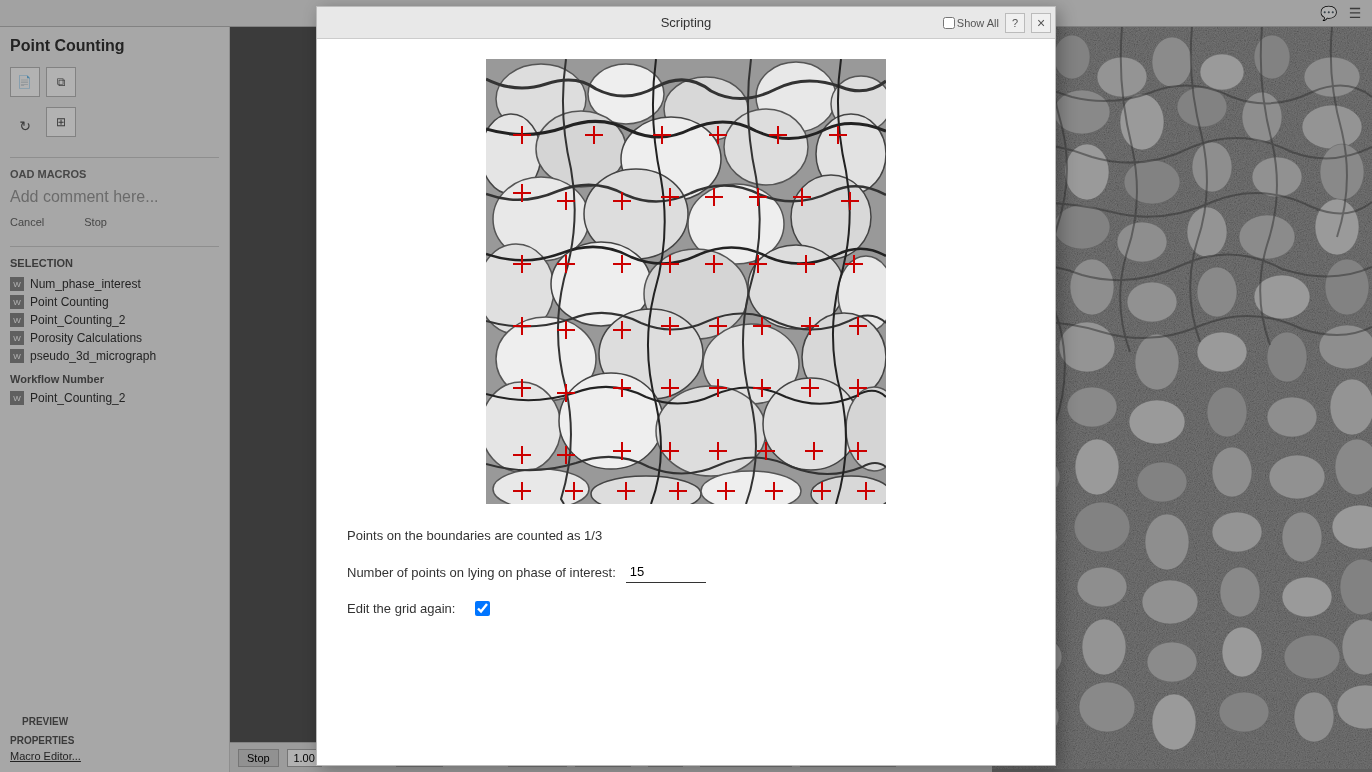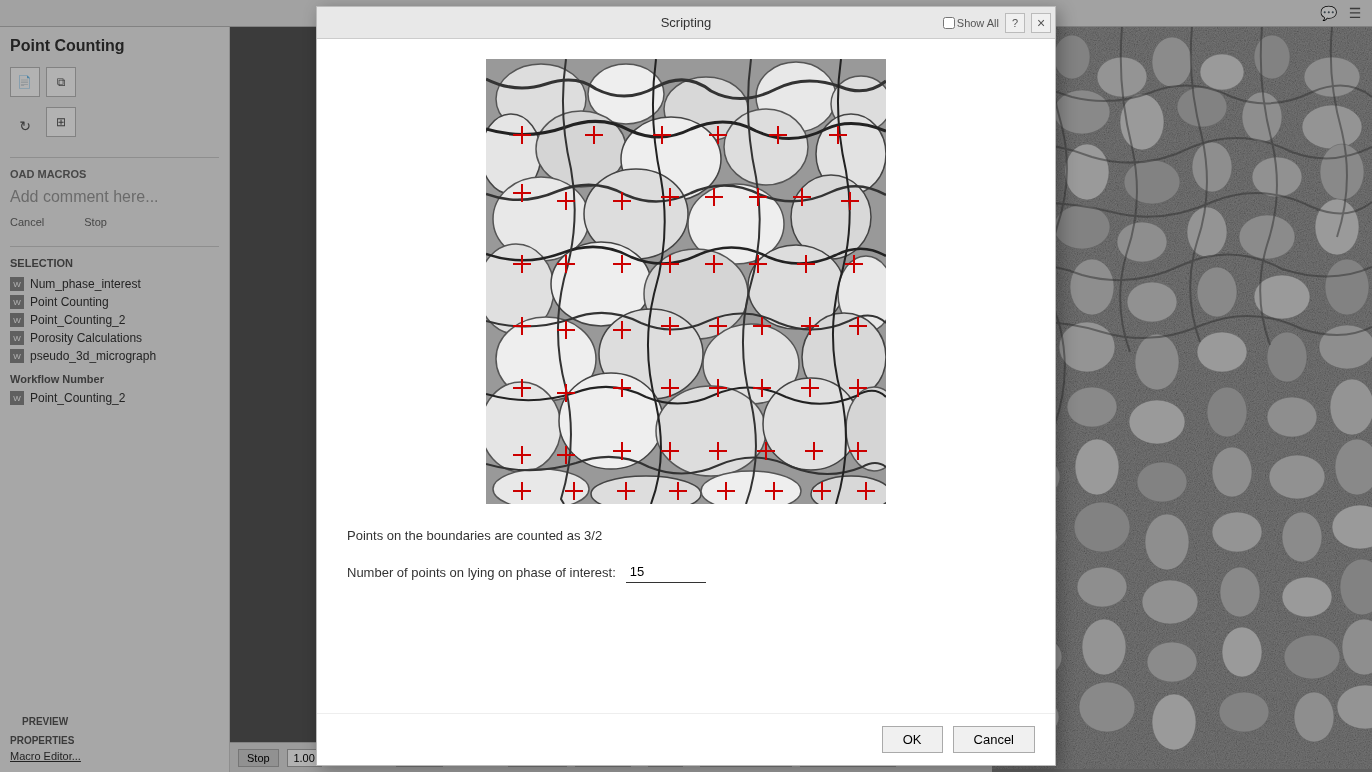--- a/index.html
+++ b/index.html
@@ -930,33 +930,33 @@
                   <div style="position: absolute; left: 50%; top: 0px; width: 2px; height: 100%; background: rgb(204, 0, 0); transform: translateX(-50%);"></div>
                 </div>
                 <div style="position: absolute; left: 95%; top: 97%; transform: translate(-50%, -50%); width: 18px; height: 18px;">
                   <div style="position: absolute; left: 0px; top: 50%; width: 100%; height: 2px; background: rgb(204, 0, 0); transform: translateY(-50%);"></div>
                   <div style="position: absolute; left: 50%; top: 0px; width: 2px; height: 100%; background: rgb(204, 0, 0); transform: translateX(-50%);"></div>
                 </div>
               </div>
           </div>
 
           <div class="form-row">
-            <span>Points on the boundaries are counted as 3/2</span>
+            <span>Points on the boundaries are counted as 1/3</span>
           </div>
 
           <div class="form-row">
             <label class="form-label">Number of points on lying on phase of interest:</label>
             <input type="text" class="form-input" value="15" style="">
           </div>
 
 
+          <div class="form-checkbox-row">
+            <label class="form-label">Edit the grid again:</label>
+            <input type="checkbox" class="form-checkbox" checked="" style="">
+          </div>
         </div>
 
-        <div class="modal-footer">
-          <button class="footer-btn">OK</button>
-          <button class="footer-btn">Cancel</button>
-        </div>
 
       </div>
     </div>
 
   </div>
 </div>
 
 </body></html>

